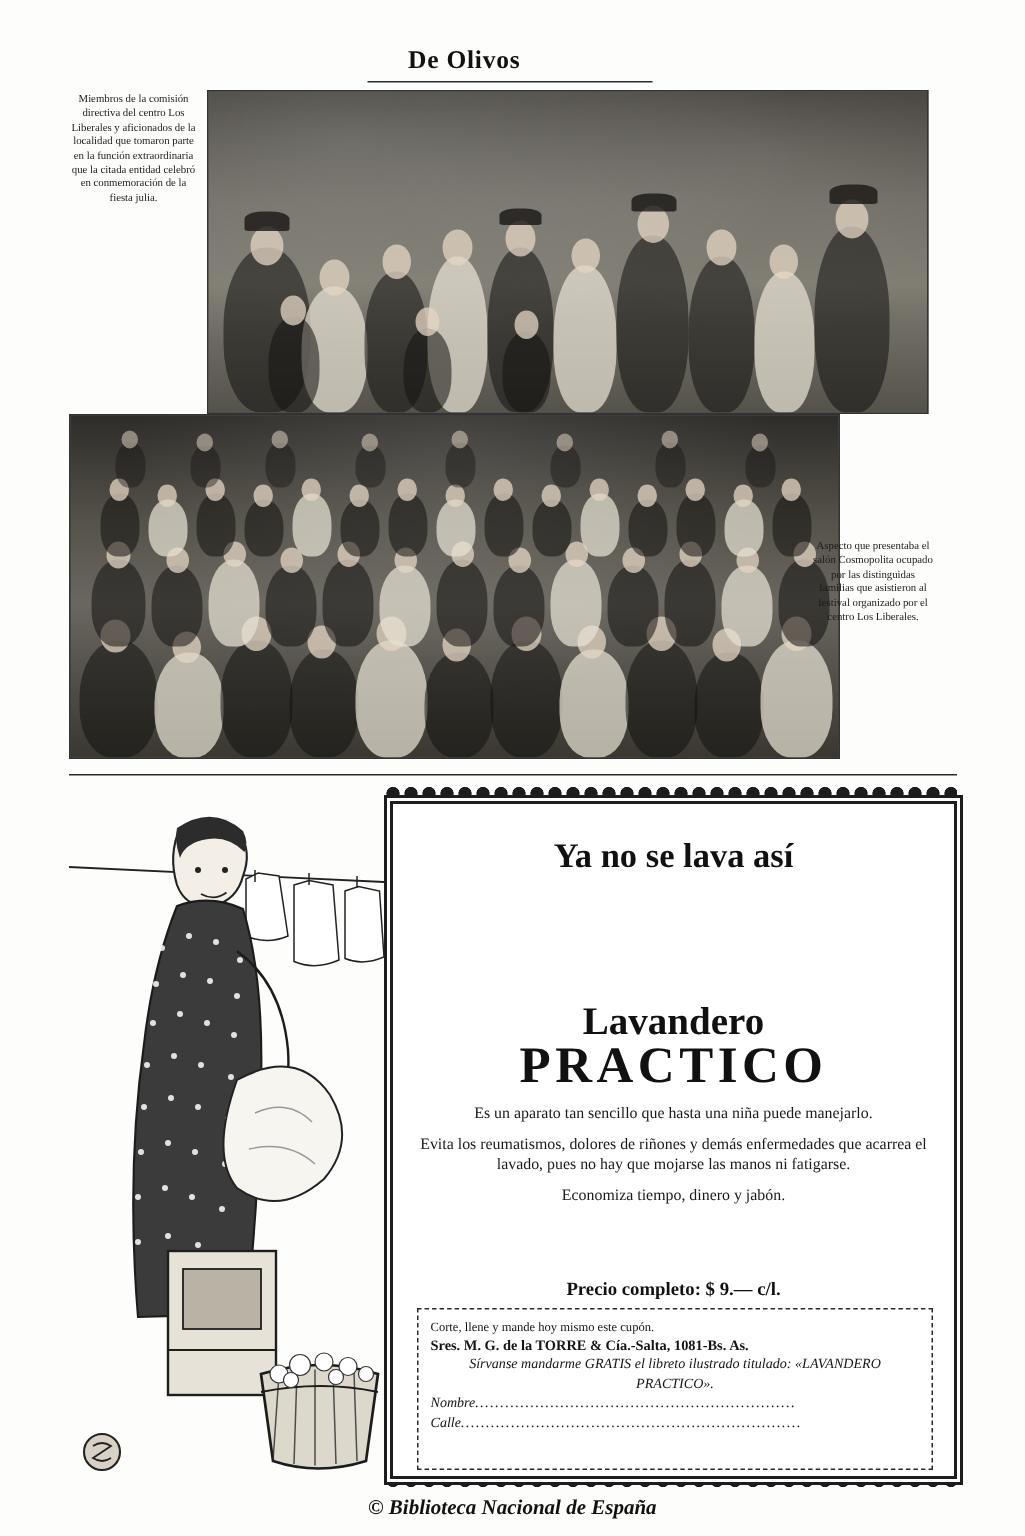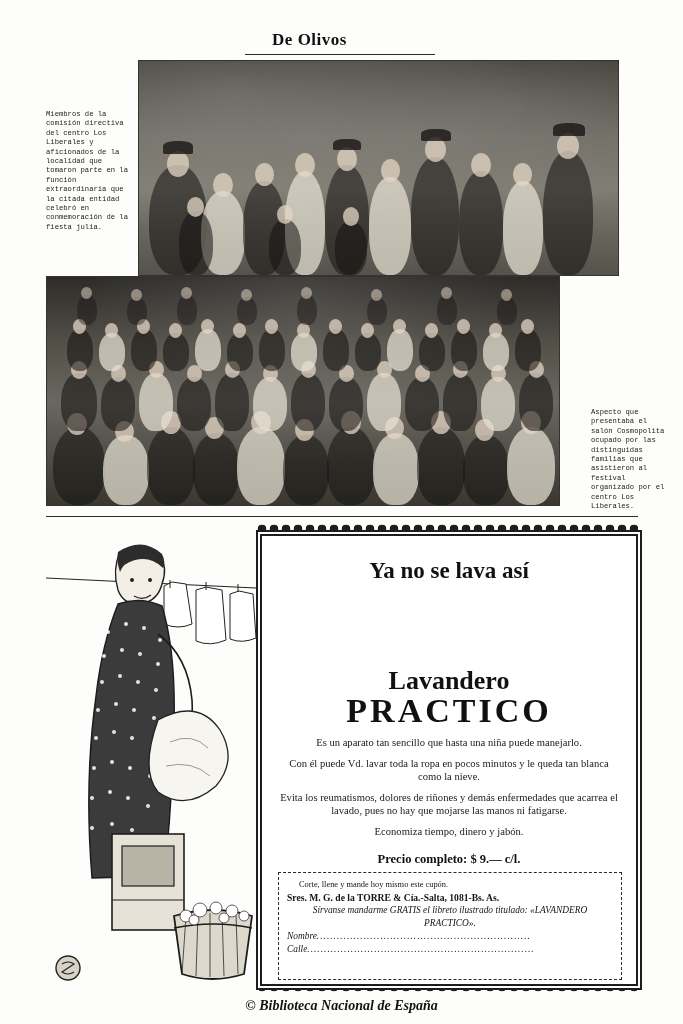--- a/index.html
+++ b/index.html
@@ -101,34 +101,34 @@
     border-radius: 40% 40% 10% 10%;
     background: rgba(25,23,20,.8);
   }
   .pale {
     background: rgba(232,226,212,.72);
   }
 
   
   .caption {
     position: absolute;
-    font-family: Liberation Mono, monospace;
+    font-family: Liberation Serif, serif;
     font-size: 7.2px;
     line-height: 9.4px;
     color: #1b1b1b;
-    margin-top: 48px;
+    text-align: center;
   }
   .caption-left {
     top: 62px;
     left: 46px;
     width: 86px;
   }
   .caption-right {
     top: 360px;
-    left: 591px;
+    left: 542px;
     width: 80px;
   }
 
   
   .divider {
     position: absolute;
     top: 516px;
     left: 46px;
     width: 592px;
     height: 1px;
@@ -245,21 +245,21 @@
     left: 20px;
     width: 344px;
     height: 108px;
     border: 1px dashed #2a2a2a;
     padding: 5px 8px;
     box-sizing: border-box;
     font-size: 9.4px;
     line-height: 13px;
     color: #141414;
   }
-  .coupon .cut { font-style: normal; font-size: 8.4px; margin-left: 12px; }
+  .coupon .cut { font-style: normal; font-size: 8.4px; }
   .coupon .firm { font-weight: bold; font-size: 9.6px; }
   .coupon .ital { font-style: italic; text-align: center; }
   .coupon .field {
     font-style: italic;
     white-space: nowrap;
     overflow: hidden;
   }
   .coupon .dots { letter-spacing: 1px; }
   .coupon .closing {
     text-align: center;
@@ -539,21 +539,20 @@
     <div class="scallop-top"></div>
     <div class="scallop-bottom"></div>
     <div class="ad-panel">
 
       <div class="ad-title">Ya no se lava así</div>
       <div class="brand-1">Lavandero</div>
       <div class="brand-2">PRACTICO</div>
 
       <div class="ad-body">
         <p>Es un aparato tan sencillo que hasta una niña puede manejarlo.</p>
-        <p>Con él puede Vd. lavar toda la ropa en pocos minutos y le queda tan blanca como la nieve.</p>
         <p>Evita los reumatismos, dolores de riñones y demás enfermedades que acarrea el lavado, pues no hay que mojarse las manos ni fatigarse.</p>
         <p>Economiza tiempo, dinero y jabón.</p>
       </div>
 
       <div class="ad-price">Precio completo: $ 9.— c/l.</div>
 
       <div class="coupon">
         <div class="cut">Corte, llene y mande hoy mismo este cupón.</div>
         <div class="firm">Sres. M. G. de la TORRE &amp; Cía.-Salta, 1081-Bs. As.</div>
         <div class="ital">Sírvanse mandarme GRATIS el libreto ilustrado titulado: «LAVANDERO PRACTICO».</div>

